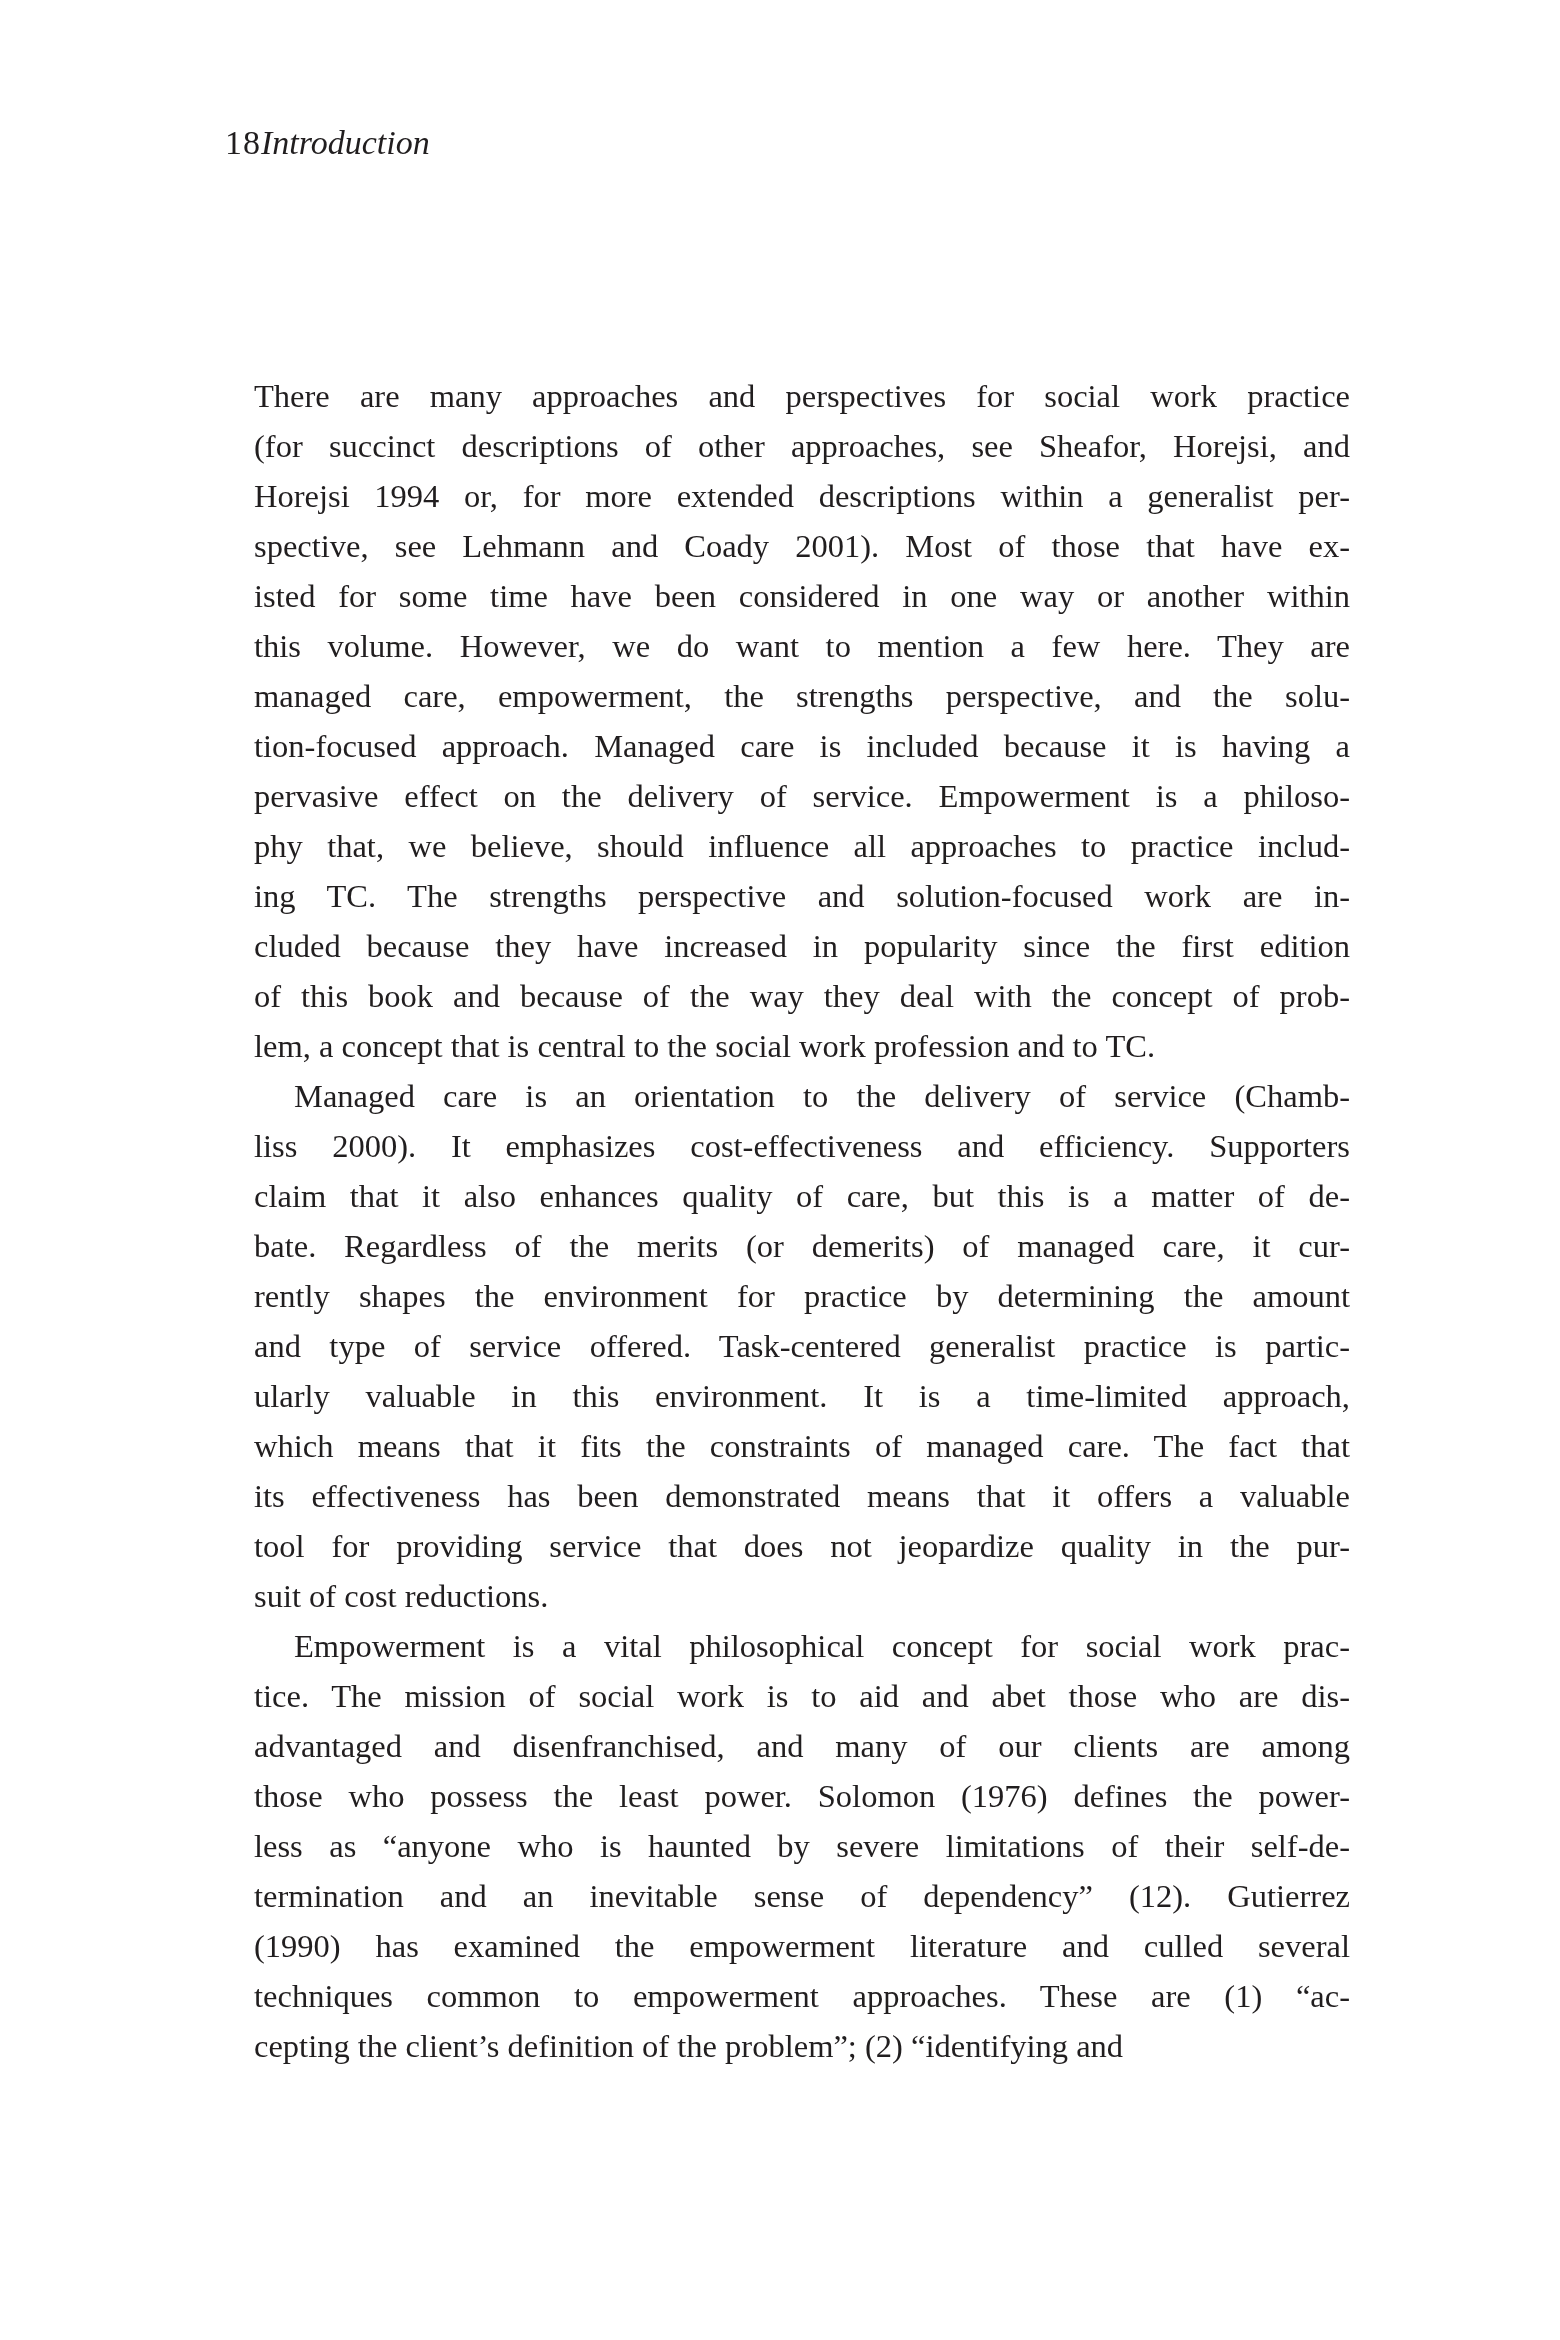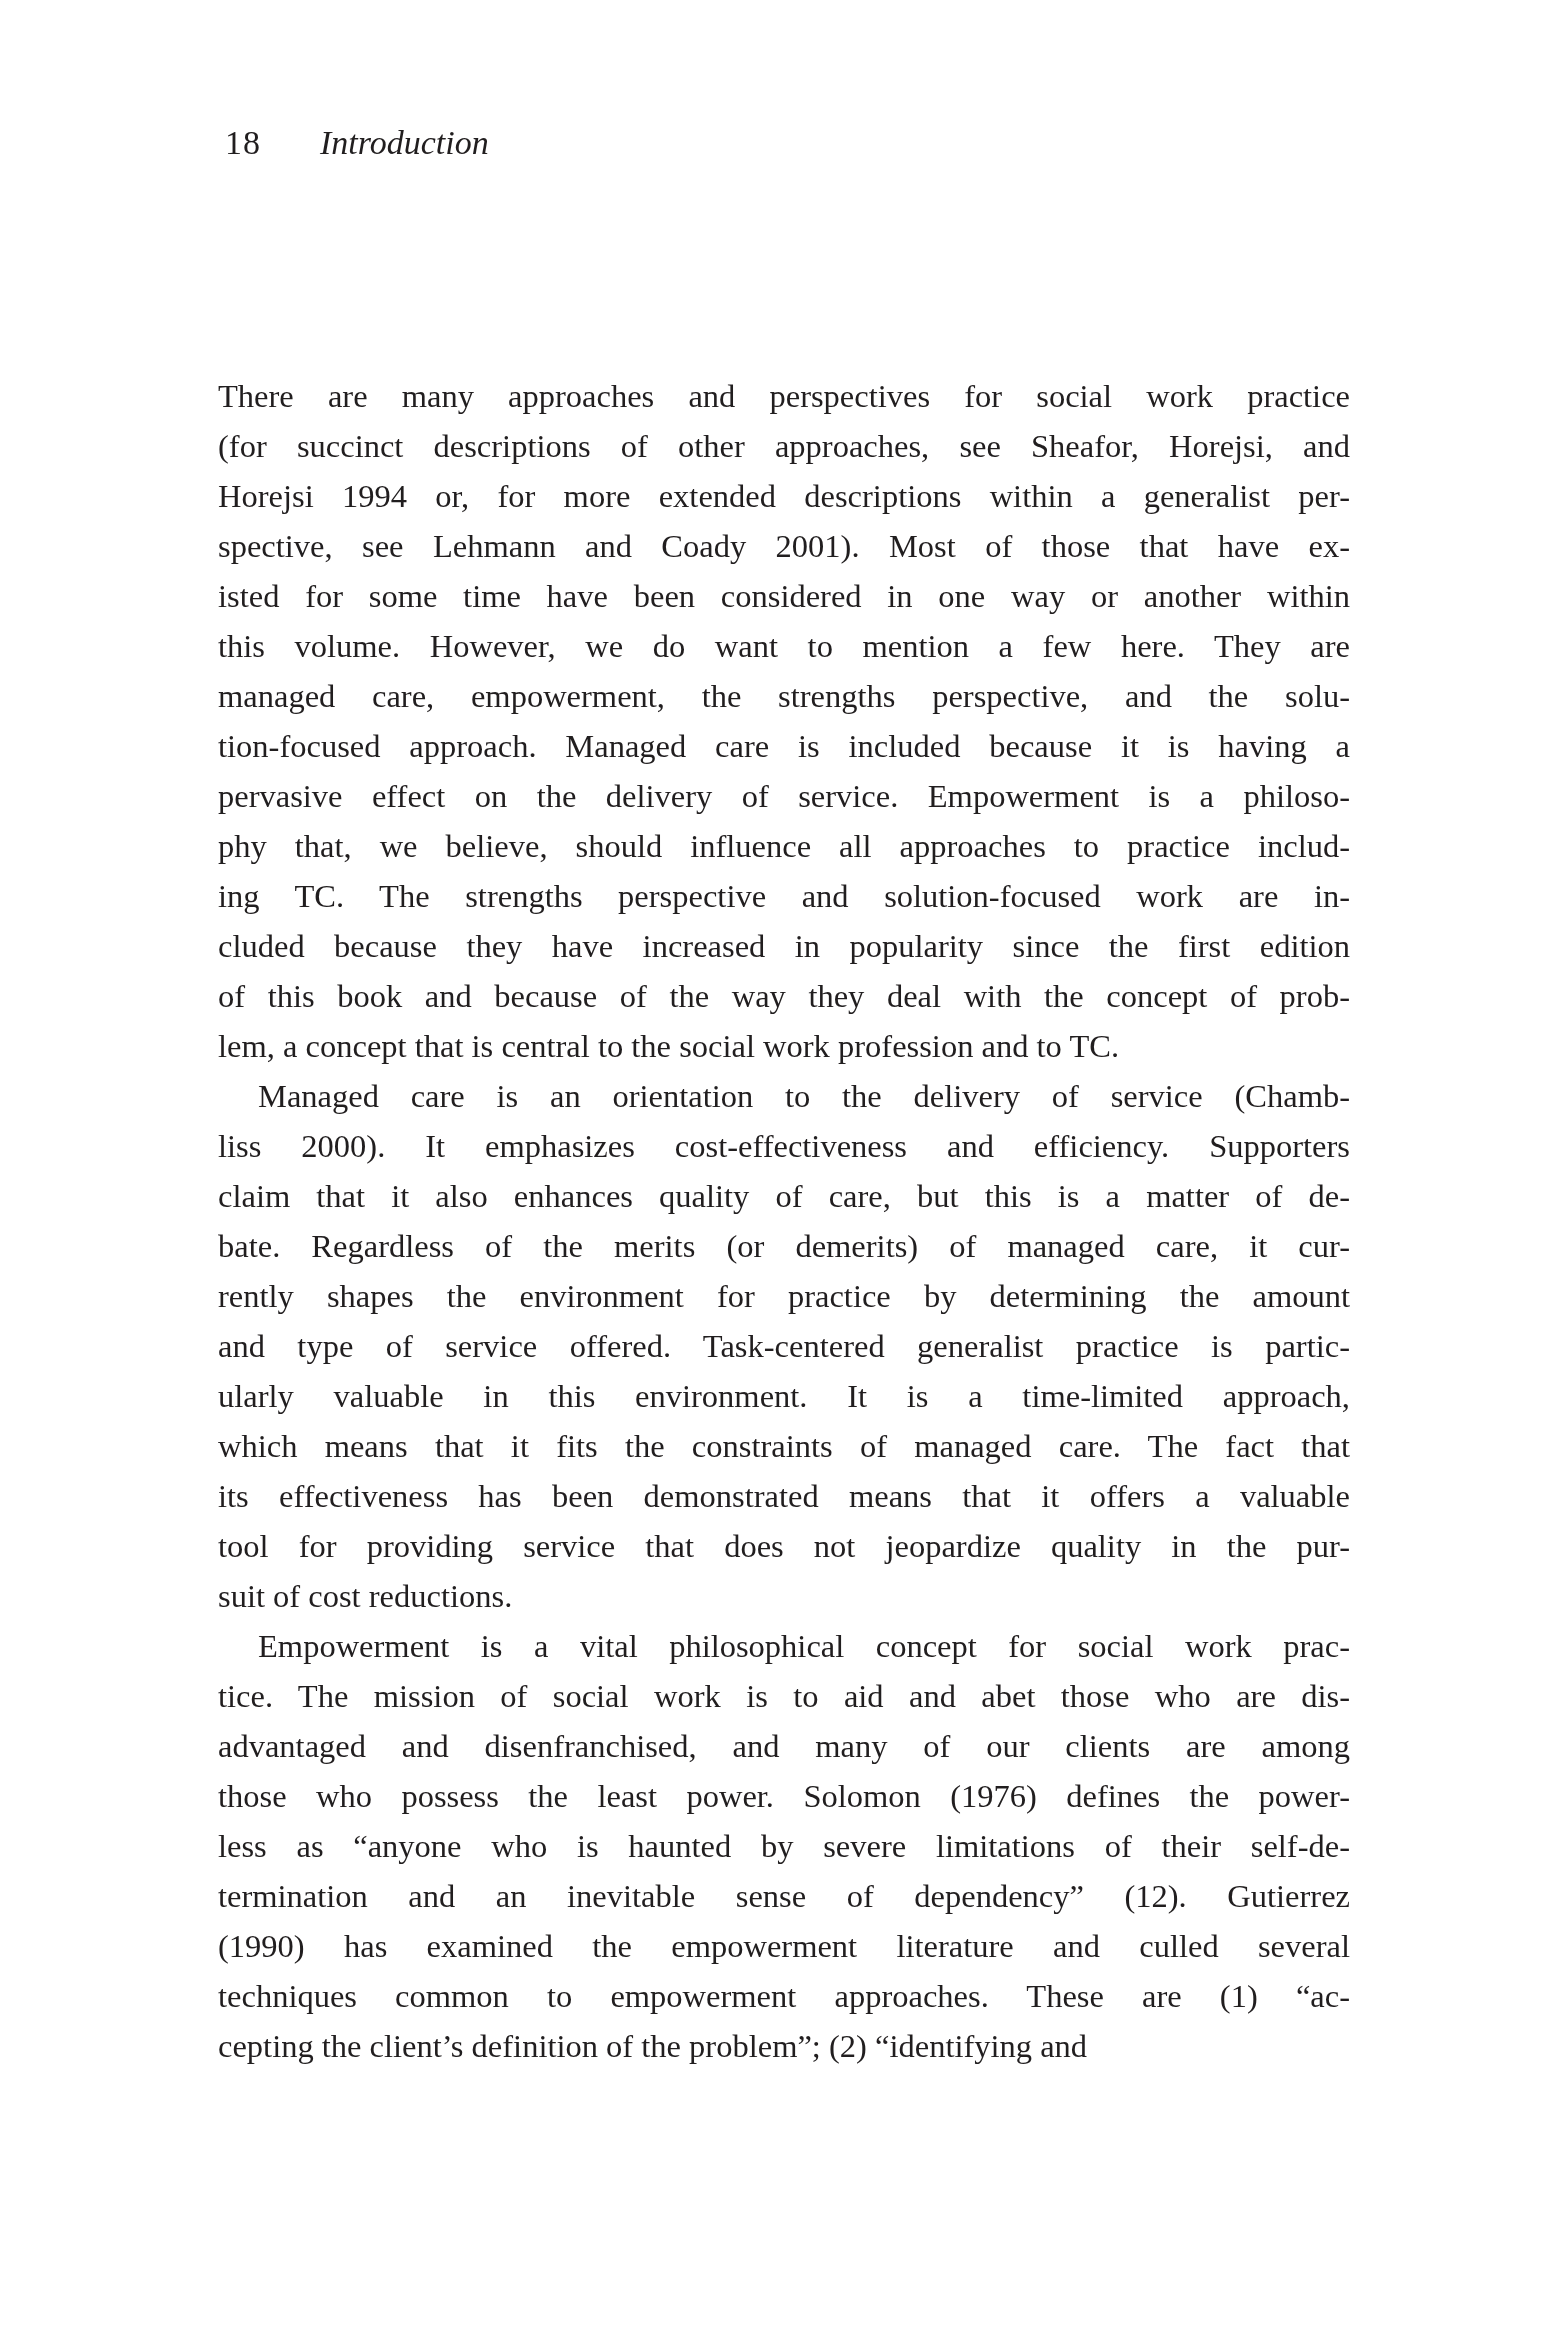--- a/index.html
+++ b/index.html
@@ -18,21 +18,20 @@
     height:2341px;
     background:var(--bg-color);
     overflow:hidden;
   }
   .running-header{
     position:absolute;
     left:225px;
     top:124px;
     display:flex;
     align-items:flex-end;
-    gap:59px;
     font-size:34px;
     line-height:1.1;
     font-feature-settings:"onum" 1;
   }
   .running-header .page-number{
     letter-spacing:1px;
   }
   .running-header .running-head{
     font-style:italic;
   }
@@ -52,20 +51,21 @@
     left:218px;
     top:371px;
     width:1132px;
     font-size:32.5px;
     line-height:50px;
   }
   .line{
     text-align:justify;
     text-align-last:justify;
     white-space:normal;
+    margin-left:36px;
   }
   .line.para-end{
     text-align-last:left;
   }
   .line.first-indent{
     text-indent:40px;
   }
 </style>
 </head>
 <body>

